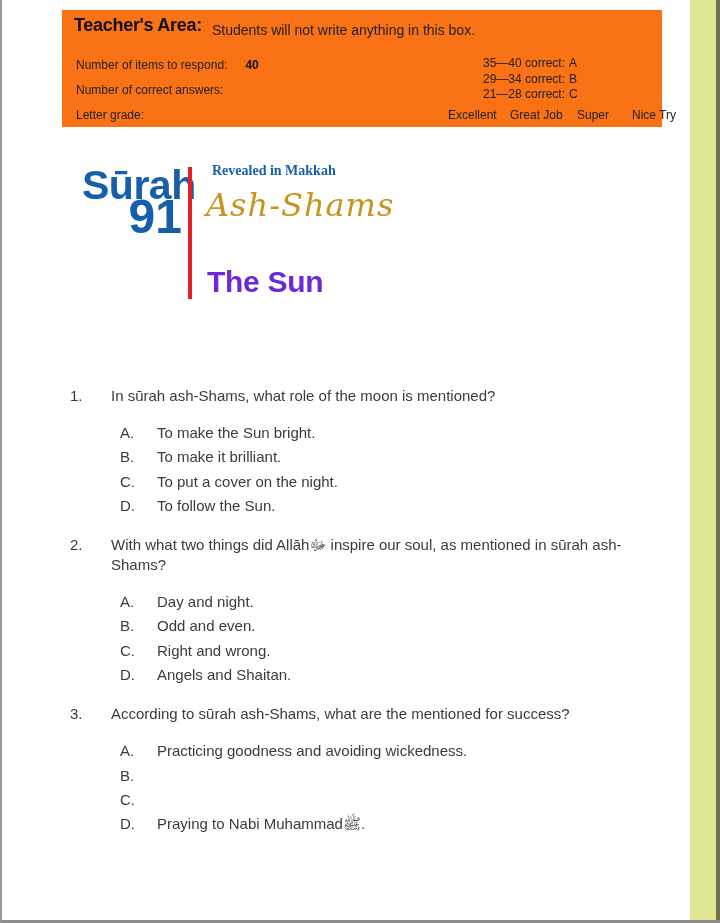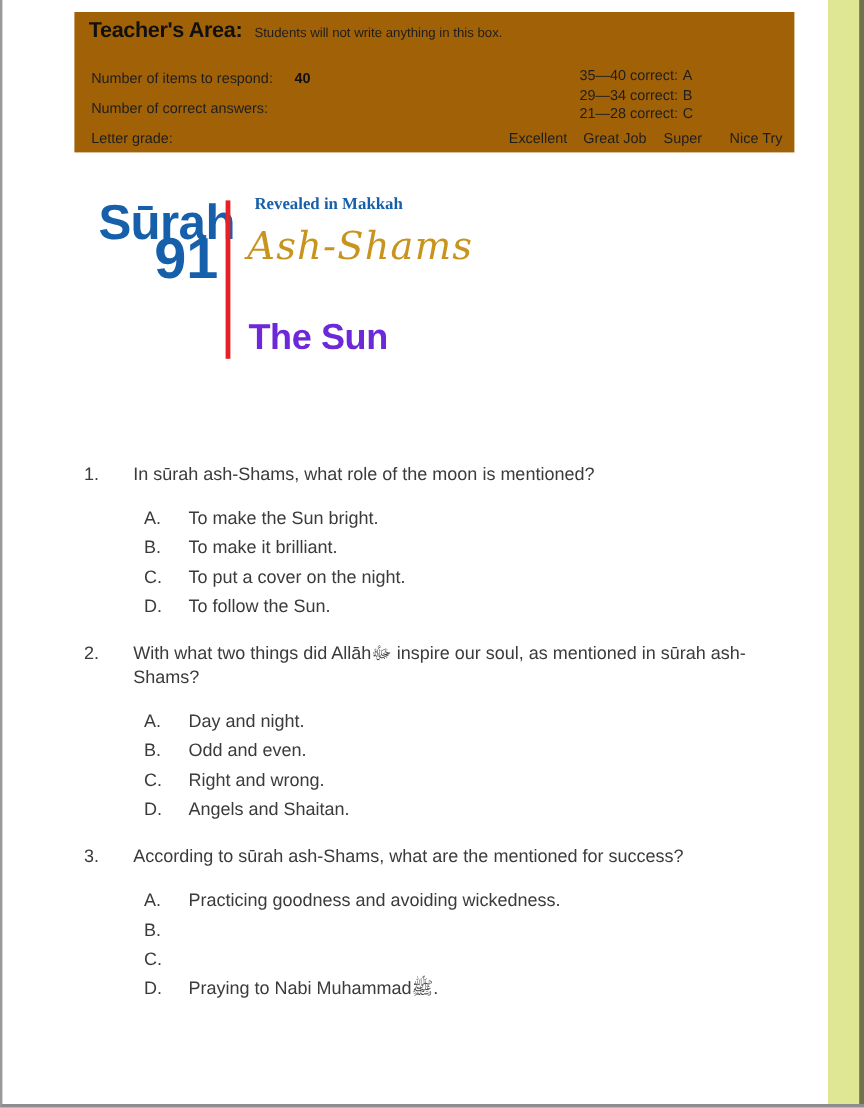--- a/index.html
+++ b/index.html
@@ -23,41 +23,41 @@
     width:30px;
     background:#dfe795;
     border-right:4px solid #70704a;
     box-sizing:border-box;
   }
 
   
   .teacher-box {
     position:absolute; left:60px; top:10px;
     width:600px; height:117px;
-    background:#a16207;
+    background:#f97316;
   }
   .tb-title {
     position:absolute; left:12px; top:5px;
     font-size:18px; font-weight:bold; color:#101010;
     letter-spacing:-0.3px;
   }
   .tb-subtitle {
     position:absolute; left:150px; top:12px;
-    font-size:11px; color:#1e1e1e;
+    font-size:14px; color:#1e1e1e;
   }
   .tb-field { position:absolute; left:14px; font-size:12px; color:#1e1e1e; }
   .tb-field .tb-value { font-weight:bold; margin-left:18px; color:#101010; }
   .f0 { top:48px; }
   .f1 { top:73px; }
   .f2 { top:98px; }
   .grade-scale { position:absolute; left:421px; top:46px; font-size:12px; color:#1e1e1e; }
   .gs-row { line-height:15.5px; }
   .gs-range { display:inline-block; width:86px; }
   .praise-row { position:absolute; top:98px; left:0; width:100%; font-size:12px; color:#1e1e1e; }
-  .praise-row span { position:absolute; white-space:nowrap; }
+  .praise-row span { position:absolute; white-space:nowrap;margin-left:24px; }
   .p0 { left:362px; }
   .p1 { left:424px; }
   .p2 { left:491px; }
   .p3 { left:546px; }
 
   
   .surah-word {
     position:absolute; left:80px; top:162px; width:100px;
     text-align:right;
     font-size:41px; font-weight:bold; color:#1660ab;

